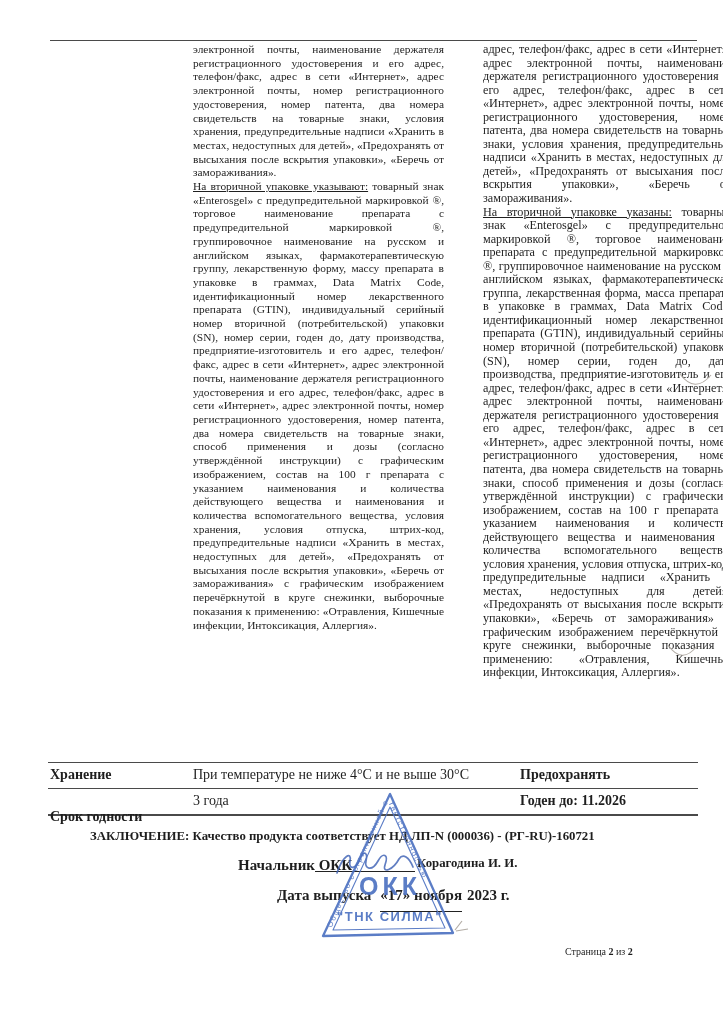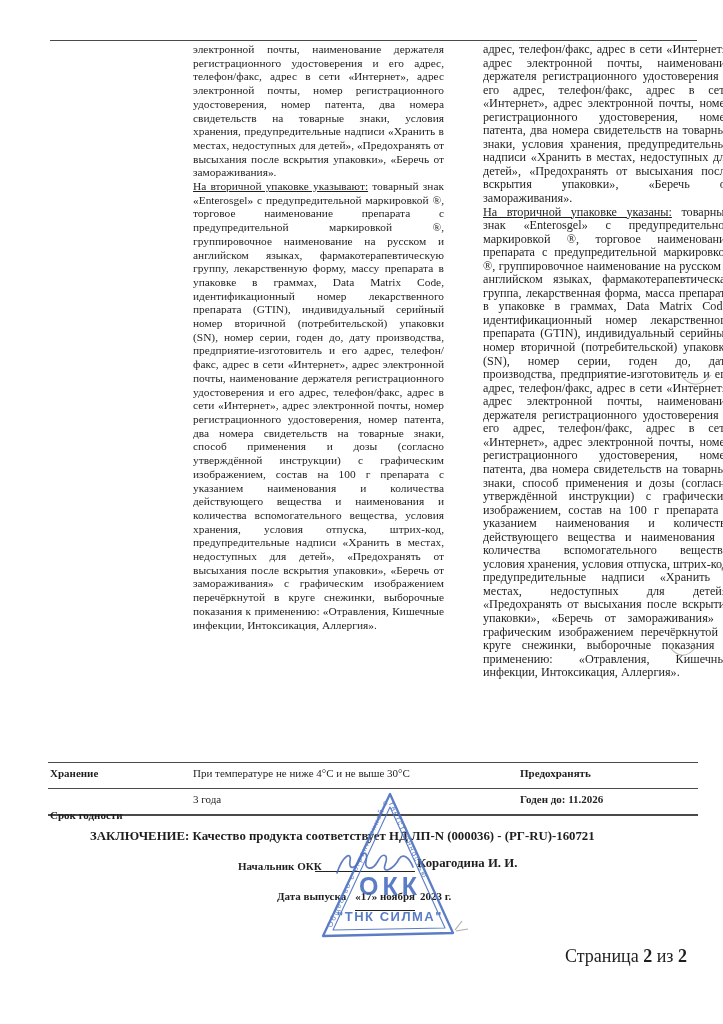--- a/index.html
+++ b/index.html
@@ -8,31 +8,31 @@
     font-family:"Liberation Serif", serif;color:#1e1e1e;overflow:hidden;
   }
   .rule{position:absolute;background:#4a4a4a;height:1px;}
   .col{
     position:absolute;text-align:justify;
     color:#1f1f1f;
   }
   .col-left{left:193px;top:43px;width:251px;font-size:11.4px;line-height:13.7px;}
   .col-right{left:448px;top:43px;width:248px;font-size:12.2px;line-height:13.55px;margin-left:35px;}
   .u{text-decoration:underline;}
-  .cell{position:absolute;font-size:11px;white-space:nowrap;}
+  .cell{position:absolute;font-size:14px;white-space:nowrap;}
   .b{font-weight:bold;}
   .concl{position:absolute;left:90px;top:829px;font-size:12.8px;font-weight:bold;white-space:nowrap;}
-  .sigrow span, .daterow span{font-size:11px;font-weight:bold;}
+  .sigrow span, .daterow span{font-size:15px;font-weight:bold;}
   .sigrow{position:absolute;left:238px;top:856px;white-space:nowrap;}
   .daterow{position:absolute;left:277px;top:886px;white-space:nowrap;}
   .sig-underline{position:absolute;left:315px;top:871px;width:100px;height:1px;background:#222;}
   .sig-name{position:absolute;left:417px;top:856px;font-size:12.8px;font-weight:bold;white-space:nowrap;}
   .date-u{border-bottom:1.4px solid #222;padding-bottom:8px;margin-left:9px;}
   .date-tail{margin-left:5px;}
-  .footer{position:absolute;left:565px;top:946px;font-size:18px;white-space:nowrap;}
+  .footer{position:absolute;left:565px;top:946px;font-size:10px;white-space:nowrap;}
   .stamp-svg{position:absolute;left:318px;top:789px;opacity:0.9;pointer-events:none;}
   .sig-svg{position:absolute;left:333px;top:847px;opacity:0.85;pointer-events:none;}
   .artifact{position:absolute;pointer-events:none;}
 </style>
 </head>
 <body>
 
 <div class="rule" style="left:50px;top:40px;width:647px;height:1.3px;"></div>
 
 <div class="col col-left">

